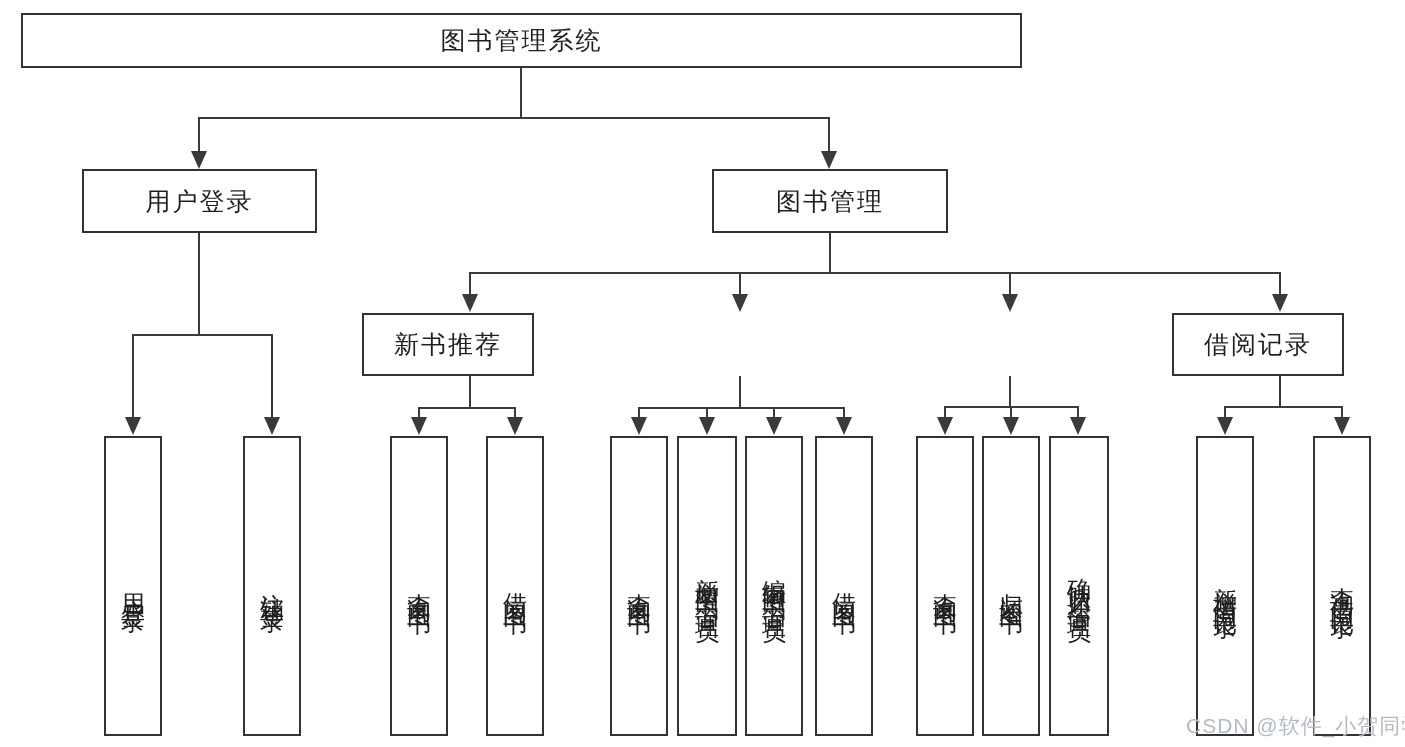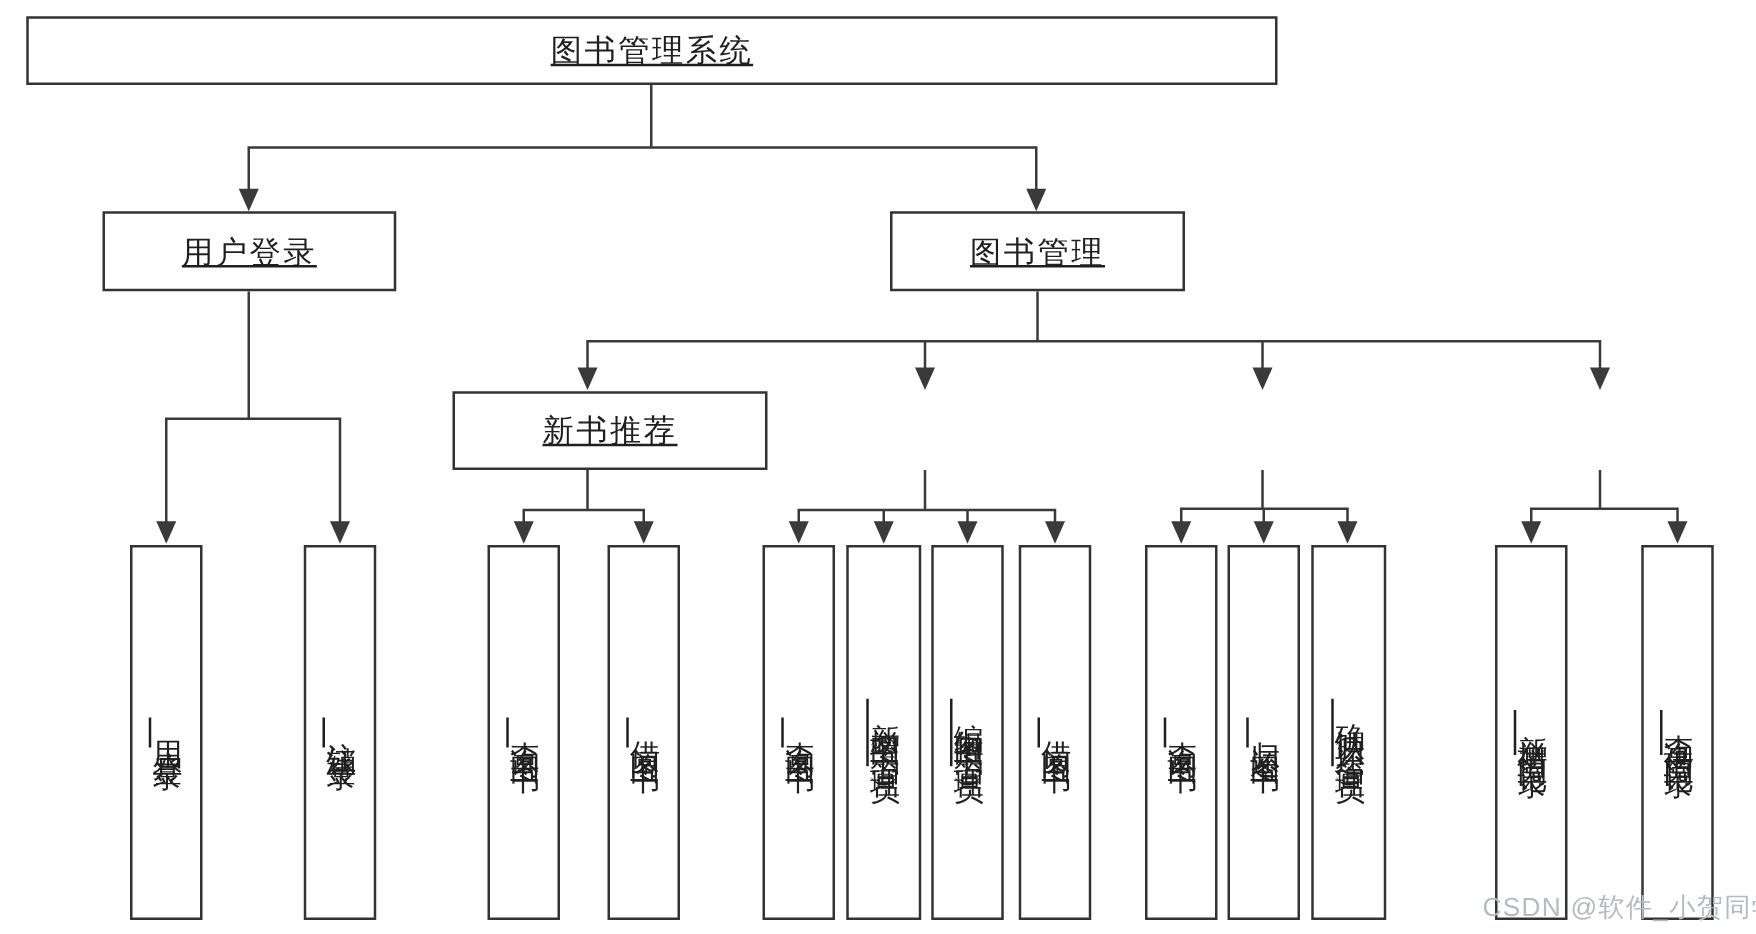--- a/index.html
+++ b/index.html
@@ -18,31 +18,30 @@
   }
   .box {
     position: absolute;
     box-sizing: border-box;
     border: 2px solid #333333;
     background: #ffffff;
     display: flex;
     align-items: center;
     justify-content: center;
     color: #1f1f1f;
-    text-decoration: underline;
   }
   .box .lbl {
     font-size: 25px;
     letter-spacing: 2px;
     white-space: nowrap;
   }
   .root-box   { left: 21px;  top: 13px;  width: 1001px; height: 55px; }
   .lvl2-a     { left: 82px;  top: 169px; width: 235px;  height: 64px; }
   .lvl2-b     { left: 712px; top: 169px; width: 236px;  height: 64px; }
-  .lvl3       { top: 313px; width: 252px; height: 63px; }
+  .lvl3       { top: 313px; width: 172px; height: 63px; }
   .leaf       { top: 436px; height: 300px; }
   .leaf .vlbl {
     writing-mode: vertical-rl;
     font-size: 24px;
     letter-spacing: 6px;
     line-height: 1;
     white-space: nowrap;
   }
   #watermark {
     position: absolute;
@@ -106,20 +105,23 @@
   <div class="box lvl2-a">
     <span class="lbl">用户登录</span>
   </div>
   <div class="box lvl2-b">
     <span class="lbl">图书管理</span>
   </div>
 
   <div class="box lvl3" style="left:362px">
     <span class="lbl">新书推荐</span>
   </div>
+  <div class="box lvl3" style="left:1172px">
+    <span class="lbl">借阅记录</span>
+  </div>
 
   <div class="box leaf" style="left:104px;width:58px">
     <span class="vlbl">用户登录</span>
   </div>
   <div class="box leaf" style="left:243px;width:58px">
     <span class="vlbl">注销登录</span>
   </div>
   <div class="box leaf" style="left:390px;width:58px">
     <span class="vlbl">查询图书</span>
   </div>

